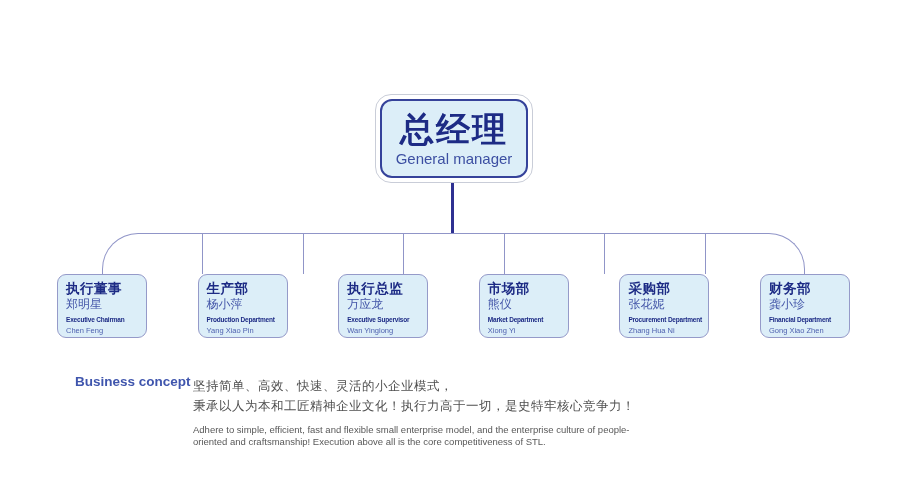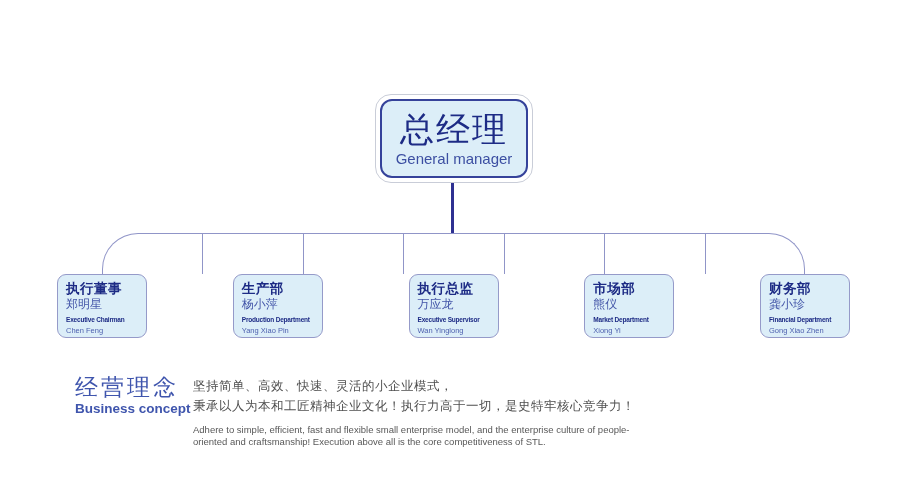--- a/index.html
+++ b/index.html
@@ -18,21 +18,21 @@
   .gm-outer{
     position:absolute;left:375px;top:94px;width:158px;height:89px;
     box-sizing:border-box;border:1px solid #c9cdd8;border-radius:16px;
     background:#ffffff;padding:4px;
   }
   .gm-inner{
     box-sizing:border-box;width:100%;height:100%;
     border:2.5px solid #35429a;border-radius:12px;background:#dceef8;
     display:flex;flex-direction:column;align-items:center;justify-content:center;
   }
-  .gm-cn{font-size:34px;font-weight:normal;color:#1d2b85;letter-spacing:2px;line-height:38px;text-align:center;}
+  .gm-cn{font-size:34px;font-weight:bold;color:#1d2b85;letter-spacing:2px;line-height:38px;text-align:center;}
   .gm-en{font-size:15px;color:#3c4fa2;line-height:18px;margin-top:2px;}
 
   
   .trunk{position:absolute;left:451px;top:183px;width:3px;height:51px;background:#2e3192;}
   .ushape{
     position:absolute;left:102px;top:233px;width:703px;height:41px;
     box-sizing:border-box;
     border:1px solid #9095c8;border-bottom:none;
     border-top-left-radius:36px;border-top-right-radius:36px;
   }
@@ -105,29 +105,34 @@
         <div class="dept-title-en">Executive Supervisor</div>
         <div class="dept-name-en">Wan Yinglong</div>
       </div>
       <div class="dept-box">
         <div class="dept-title-cn">市场部</div>
         <div class="dept-name-cn">熊仪</div>
         <div class="dept-title-en">Market Department</div>
         <div class="dept-name-en">Xiong Yi</div>
       </div>
       <div class="dept-box">
+        <div class="dept-title-cn">采购部</div>
+        <div class="dept-name-cn">张花妮</div>
+        <div class="dept-title-en">Procurement Department</div>
+        <div class="dept-name-en">Zhang Hua Ni</div>
+      </div>
+      <div class="dept-box">
         <div class="dept-title-cn">财务部</div>
         <div class="dept-name-cn">龚小珍</div>
         <div class="dept-title-en">Financial Department</div>
         <div class="dept-name-en">Gong Xiao Zhen</div>
       </div>
     </div>
 
   <div class="concept-title">
-    <div class="concept-title-cn">经营理念</div>
     <div class="concept-title-en">Business concept</div>
   </div>
 
   <div class="concept-text">
     <div class="concept-cn">坚持简单、高效、快速、灵活的小企业模式，</div>
     <div class="concept-cn">秉承以人为本和工匠精神企业文化！执行力高于一切，是史特牢核心竞争力！</div>
     <div class="concept-en">Adhere to simple, efficient, fast and flexible small enterprise model, and the enterprise culture of people-oriented and craftsmanship! Execution above all is the core competitiveness of STL.</div>
   </div>
 
 </div>

